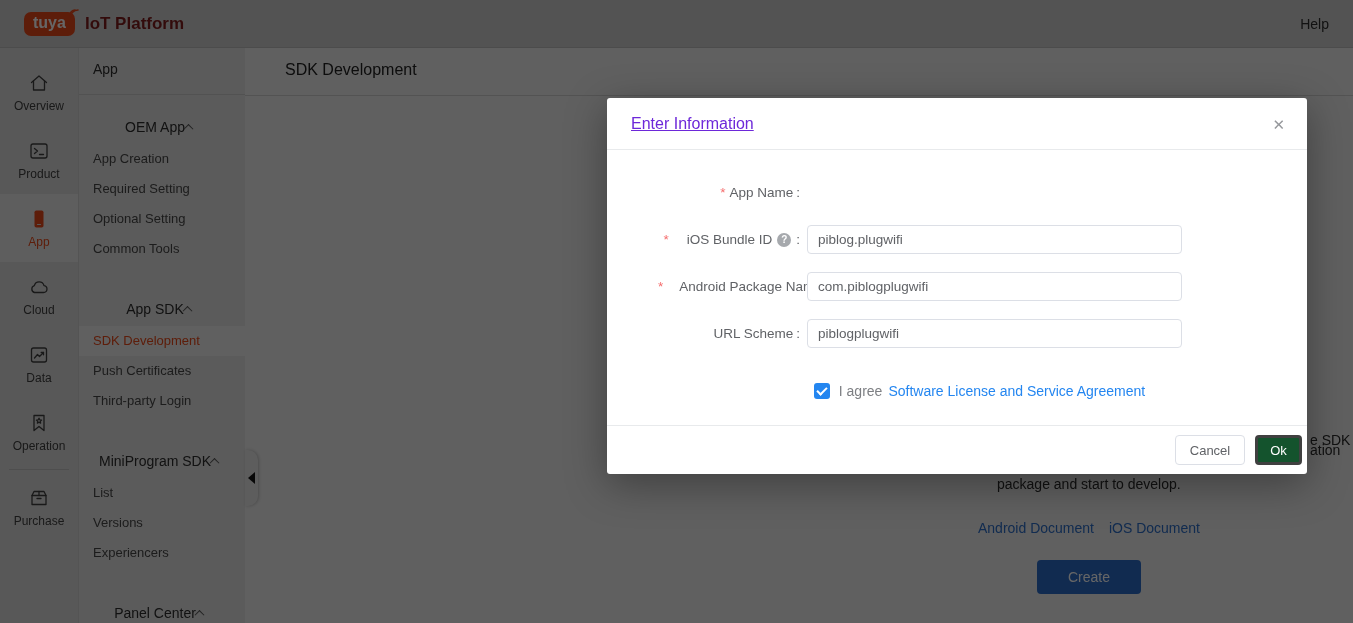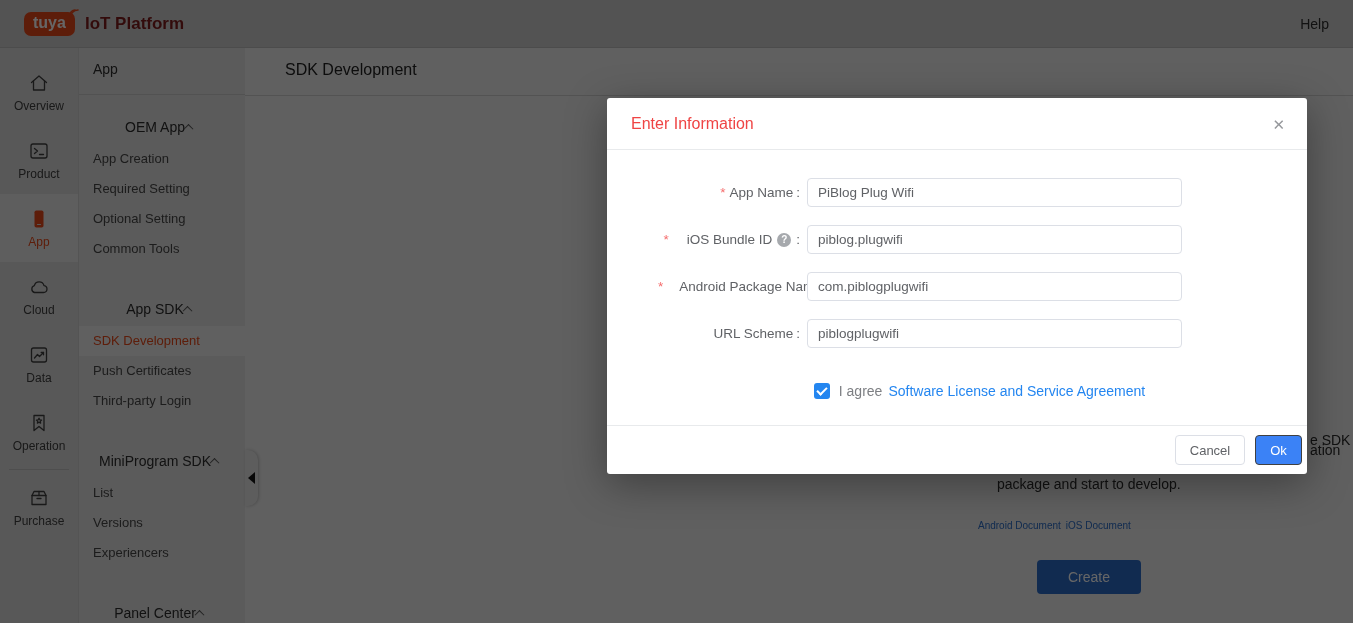--- a/index.html
+++ b/index.html
@@ -54,33 +54,33 @@
   
   .content { position:absolute; left:245px; right:0; top:44px; bottom:0; background:#efefef; }
   .content-header { height:52px; border-bottom:1px solid #d0d0d0; display:flex; align-items:center;
                     padding-left:40px; }
   .page-title { font-size:16px; font-weight:400; color:#222; }
   .content-body { position:absolute; left:0; right:0; top:52px; bottom:0; }
   .frag { position:absolute; font-size:14px; color:#2b2b2b; white-space:nowrap; }
   .frag1 { left:1065px; top:336px; }
   .frag2 { left:1065px; top:346px; }
   .frag3 { left:752px;  top:380px; }
-  .doc-links { position:absolute; left:733px; top:424px; display:flex; gap:5px; font-size:10px; }
+  .doc-links { position:absolute; left:733px; top:424px; display:flex; gap:15px; font-size:14px; }
   .doc-link { color:#2e6fc9; cursor:pointer; text-decoration:none; }
   .create-btn { position:absolute; left:792px; top:464px; width:104px; height:34px;
                 background:#2b6cc9; border:none; border-radius:4px; color:#fff; font-size:14px;
                 cursor:pointer; font-family:inherit; }
 
   
   .overlay { position:absolute; inset:0; background:rgba(0,0,0,0.60); z-index:10; }
   .modal { position:absolute; left:607px; top:98px; width:700px; height:376px; background:#fff;
            border-radius:3px; z-index:20; box-shadow:0 10px 40px rgba(0,0,0,0.35); }
   .m-header { height:52px; border-bottom:1px solid #e8eaec; display:flex; align-items:center;
               padding:0 24px; position:relative; }
-  .m-title { font-size:16px; color:#ef4444; }
+  .m-title { font-size:16px; color:#6d28d9;text-decoration:underline; }
   .m-close { position:absolute; right:22px; top:50%; transform:translateY(-50%); font-size:15px;
              color:#96989c; cursor:pointer; line-height:1; }
   .m-body { padding-top:28px; }
   .f-row { display:flex; align-items:center; height:29px; margin-bottom:18px; }
   .f-label { flex:0 0 200px; width:200px; display:flex; align-items:center; justify-content:flex-end;
              padding-right:7px; font-size:13.5px; color:#606266; white-space:nowrap; overflow:hidden; }
   .star { color:#f56c6c; margin-right:4px; }
   .f-row.gap-wide .star { margin-right:18px; }
   .f-row.clip .f-label { justify-content:flex-start; padding-left:51px; padding-right:0; }
   .f-row.clip .star { margin-right:16px; }
@@ -94,21 +94,21 @@
   .checkbox { position:relative; flex:0 0 16px; width:16px; height:16px; background:#2486f0;
               border-radius:3px; cursor:pointer; }
   .checkbox::after { content:""; position:absolute; left:5px; top:2px; width:4px; height:8px;
                      border-right:2px solid #fff; border-bottom:2px solid #fff; transform:rotate(45deg); }
   .agree-text { margin:0 6px 0 9px; font-size:14px; color:#7d7f83; }
   .agree-link { font-size:14px; color:#2486f0; cursor:pointer; text-decoration:none; }
   .m-footer { position:absolute; left:0; right:0; bottom:0; height:49px; border-top:1px solid #e8eaec;
               display:flex; align-items:center; justify-content:flex-end; gap:10px; padding-right:5px; }
   .btn { height:30px; border-radius:4px; font-size:13px; cursor:pointer; font-family:inherit; }
   .btn-cancel { width:70px; background:#fff; border:1px solid #dcdfe6; color:#606266; }
-  .btn-ok { width:47px; background:#3b82f6; border:1px solid #404040; color:#fff; }
+  .btn-ok { width:47px; background:#14532d; border:3px solid #404040; color:#fff; }
 </style>
 </head>
 <body>
 
 <div class="page">
 
   <header class="topbar">
     <div class="logo">
       <span class="logo-badge">
         <span>tuya</span>
@@ -248,21 +248,20 @@
       <span class="m-close">✕</span>
     </div>
 
     <div class="m-body">
       <div class="f-row">
         <div class="f-label">
           <span class="star">*</span>
           <span>App Name</span>
             <span class="colon">:</span>
         </div>
-        <input class="f-input" value="PiBlog Plug Wifi" style="">
       </div>
 
       <div class="f-row gap-wide">
         <div class="f-label">
           <span class="star">*</span>
           <span>iOS Bundle ID</span>
           <span class="help-icon">
               <span>?</span>
             </span>
           <span class="colon">:</span>

